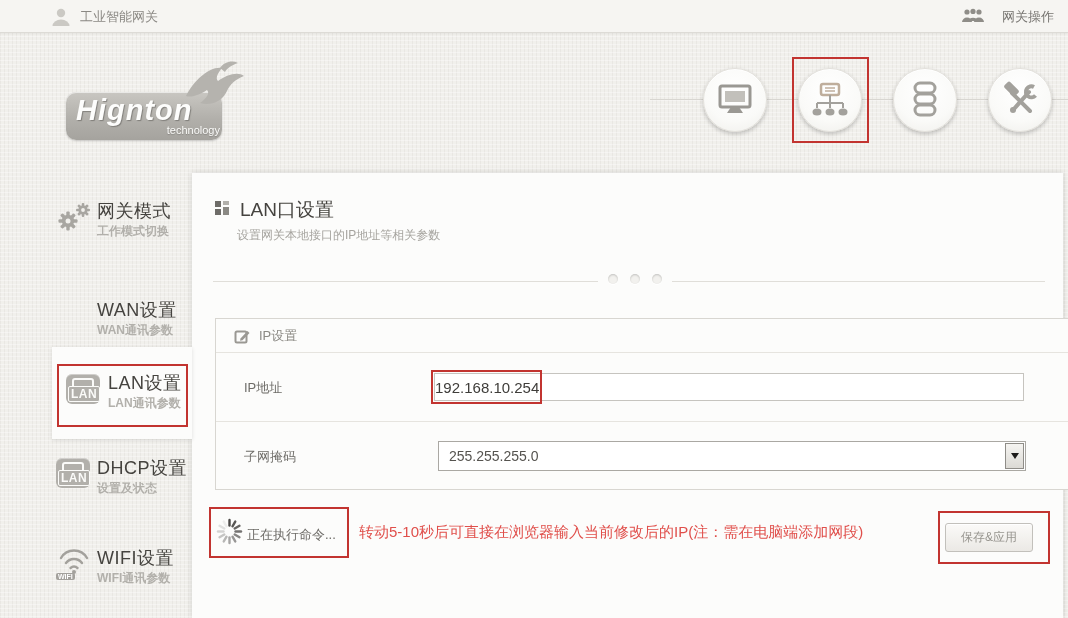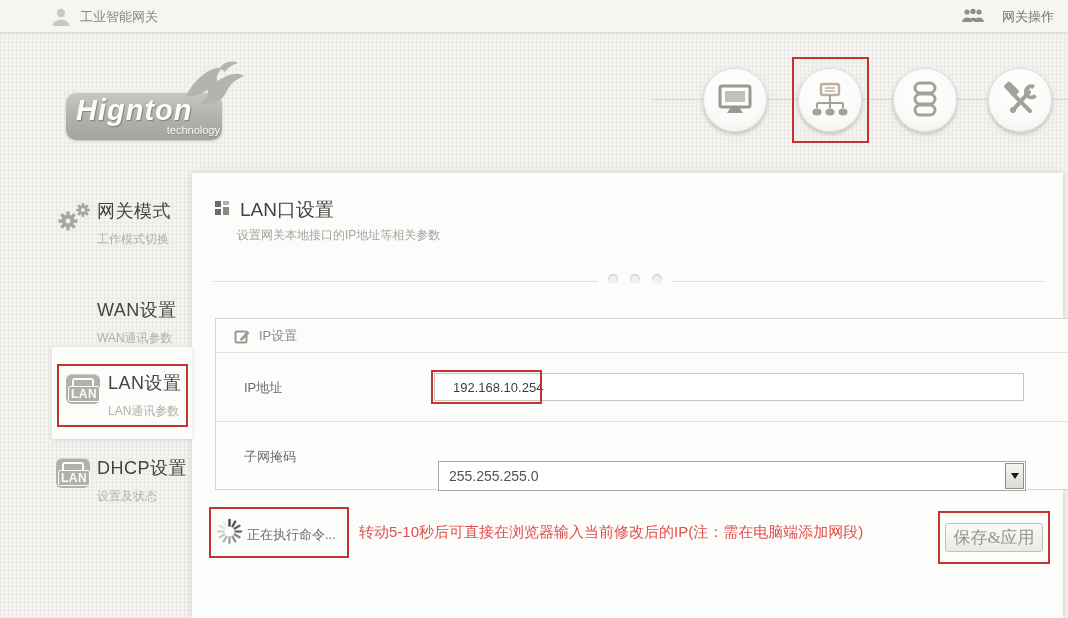--- a/index.html
+++ b/index.html
@@ -65,21 +65,21 @@
 
   
   .content-panel {
     position:absolute; left:192px; top:173px; width:871px; height:445px;
     background:#fcfcfb; box-shadow:0 0 6px rgba(0,0,0,.15);
   }
 
   
   .side-item { position:absolute; left:52px; width:140px; cursor:pointer; }
   .side-title { font-size:18px; color:#45433f; letter-spacing:.5px; }
-  .side-sub { font-size:12px; color:#b2b0ab; margin-top:8px; }
+  .side-sub { font-size:12px; color:#b2b0ab; margin-top:0;font-weight:bold; }
   .side-text { position:absolute; left:45px; top:0; width:100px; }
   .side-text.noicon { left:45px; }
   .side-icon { position:absolute; left:4px; top:2px; }
 
   .side-active-card {
     position:absolute; left:52px; top:347px; width:140px; height:92px;
     background:#fcfcfb; box-shadow:0 1px 4px rgba(0,0,0,.12); z-index:3;
   }
   .side-active-highlight {
     position:absolute; left:5px; top:17px; width:131px; height:63px;
@@ -127,30 +127,30 @@
   .ip-panel-header {
     height:34px; border-bottom:1px solid #e6e4df;
     display:flex; align-items:center; gap:9px; padding-left:18px;
   }
   .ip-panel-title { font-size:13px; color:#8b8984; }
   .field-row { position:relative; height:68px; }
   .field-row + .field-row { border-top:1px solid #e6e4df; }
   .field-label { position:absolute; left:28px; top:26px; font-size:13px; color:#6e6c68; }
   .ip-input {
     position:absolute; left:218px; top:20px; width:590px; height:28px;
-    border:1px solid #c6c4bf; background:#fff; font-size:13px; color:#3f3d3a;
-    padding-left:18px; font-family:"Liberation Sans","DejaVu Sans",sans-serif;
+    border:1px solid #c6c4bf; background:#fff; font-size:15px; color:#3f3d3a;
+    padding-left:0; font-family:"Liberation Sans","DejaVu Sans",sans-serif;
   }
   .input-highlight {
     position:absolute; left:215px; top:17px; width:111px; height:34px;
     border:2px solid #c23430; pointer-events:none; z-index:4;
   }
   .select-box {
     position:absolute; left:222px; top:19px; width:588px; height:30px;
-    border:1px solid #aaa8a3; background:#fff; cursor:pointer;margin-top:20px;
+    border:1px solid #aaa8a3; background:#fff; cursor:pointer;
   }
   .select-value { position:absolute; left:10px; top:6px; font-size:14px; color:#55534f; }
   .select-button {
     position:absolute; right:1px; top:1px; width:19px; height:26px;
     background:linear-gradient(180deg,#f5f4f1,#dcdad5);
     border:1px solid #8f8d88; display:flex; align-items:center; justify-content:center;
   }
   .select-arrow { width:0; height:0; border-left:4px solid transparent; border-right:4px solid transparent; border-top:6px solid #1c1b1a; }
 
   
@@ -161,26 +161,26 @@
   .spinner { position:absolute; left:216px; top:518px; animation:spin 1s steps(12) infinite; }
   @keyframes spin { to { transform:rotate(360deg); } }
   .loading-text { position:absolute; left:247px; top:526px; font-size:13px; color:#6e6c68; }
   .notice-text { position:absolute; left:359px; top:523px; font-size:15px; color:#e04f4b; }
 
   .save-highlight {
     position:absolute; left:938px; top:511px; width:112px; height:53px;
     border:2px solid #c23430; pointer-events:none;
   }
   .save-button {
-    position:absolute; left:945px; top:523px; width:98px; height:29px;
+    position:absolute; left:945px; top:523px; width:88px; height:29px;
     border:1px solid #c2c0bb; border-radius:3px;
     background:linear-gradient(180deg,#fbfaf8,#ebe9e5);
-    font-size:17px; color:#97958f; cursor:pointer;
+    font-size:12px; color:#97958f; cursor:pointer;
     box-shadow:inset 0 1px 0 #fff;
-    font-family:Liberation Serif, serif;
+    font-family:Liberation Sans, sans-serif;
   }
 </style>
 </head>
 <body>
 
 <div class="screen">
 
   <div class="topbar">
     <div class="topbar-left">
       <svg width="22" height="19" viewBox="0 0 22 19">
@@ -322,20 +322,39 @@
           <div class="port"></div>
           <div class="tag">LAN</div>
         </div>
     </div>
     <div class="side-text">
       <div class="side-title">DHCP设置</div>
       <div class="side-sub">设置及状态</div>
     </div>
   </div>
 
+  <div class="side-item" style="top:546px; height:52px;">
+    <div class="side-icon">
+      <div class="wifi-chip">
+        <svg width="36" height="26" viewBox="0 0 36 26">
+          <g fill="none" stroke="#a3a19c" stroke-width="2.4" stroke-linecap="round">
+            <path d="M5 10 a15 15 0 0 1 26 0"></path>
+            <path d="M10 15 a10 10 0 0 1 16 0"></path>
+            <path d="M14.5 20 a5.5 5.5 0 0 1 7 0"></path>
+          </g>
+          <circle cx="18" cy="24" r="2" fill="#a3a19c"></circle>
+        </svg>
+        <div class="tag">WIFI</div>
+      </div>
+    </div>
+    <div class="side-text">
+      <div class="side-title">WIFI设置</div>
+      <div class="side-sub">WIFI通讯参数</div>
+    </div>
+  </div>
 
   <div class="main-title-row">
     <svg width="15" height="15" viewBox="0 0 15 15" style="margin-top:4px;">
       <rect x="0" y="0" width="6" height="6" fill="#6e6c68"></rect>
       <rect x="8" y="0" width="6" height="4" fill="#b2b0ab"></rect>
       <rect x="0" y="8" width="6" height="6" fill="#6e6c68"></rect>
       <rect x="8" y="6" width="6" height="8" fill="#8b8984"></rect>
     </svg>
     <span class="main-title">LAN口设置</span>
   </div>

